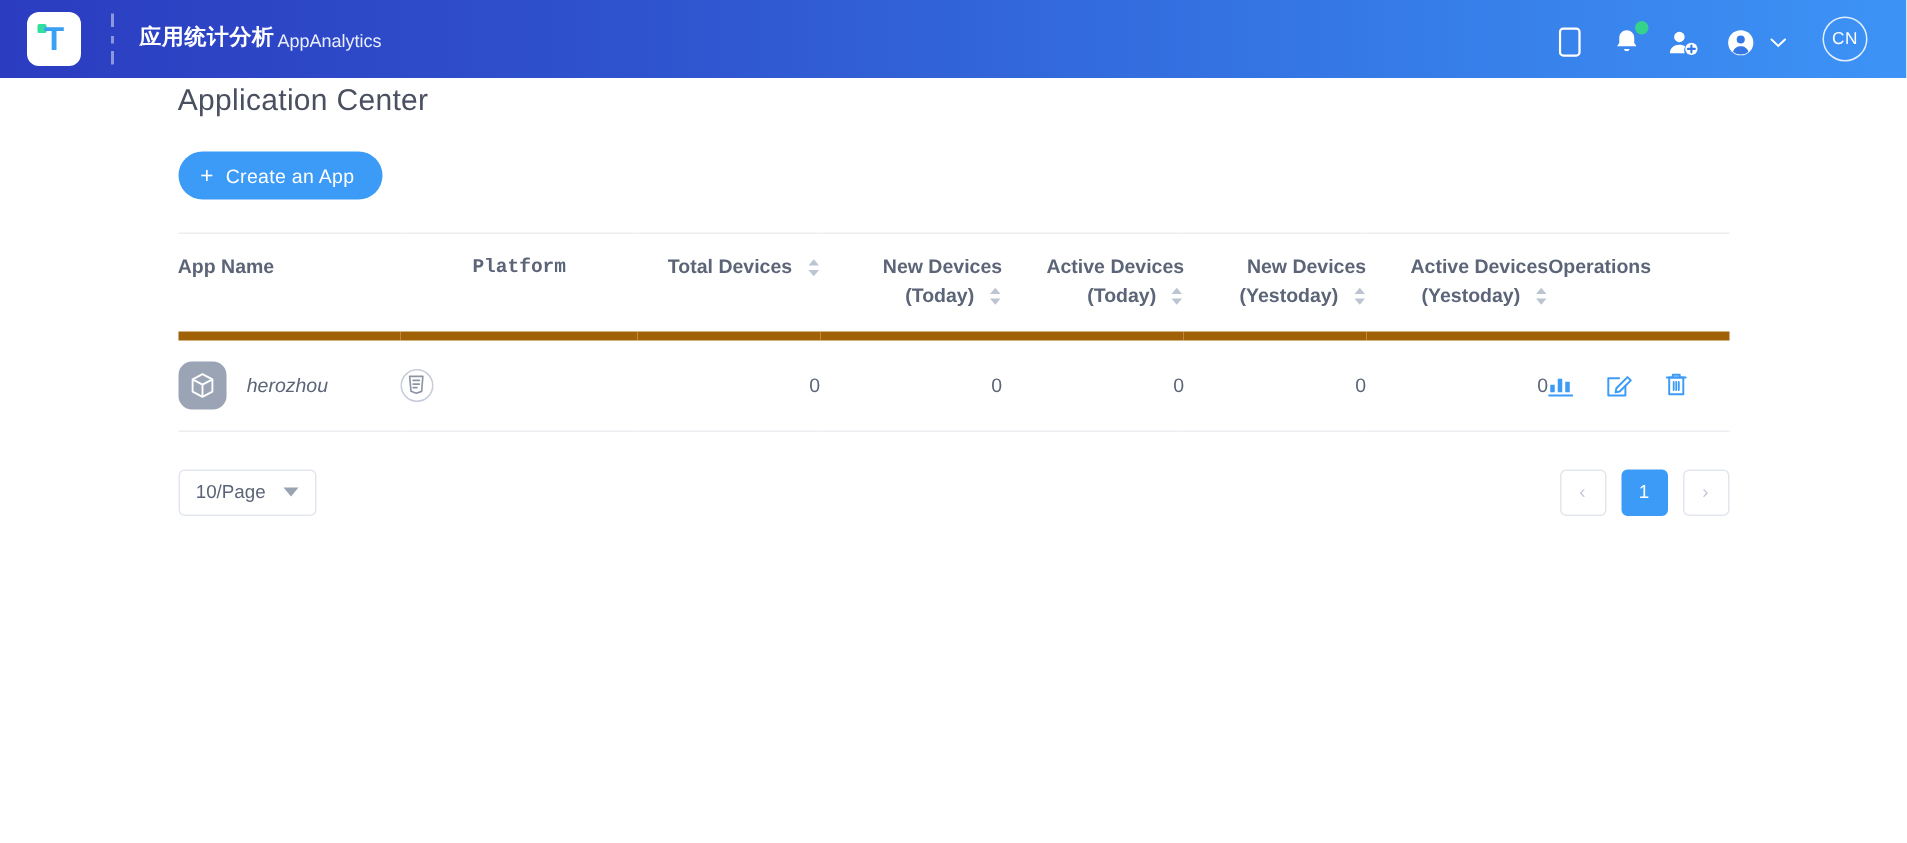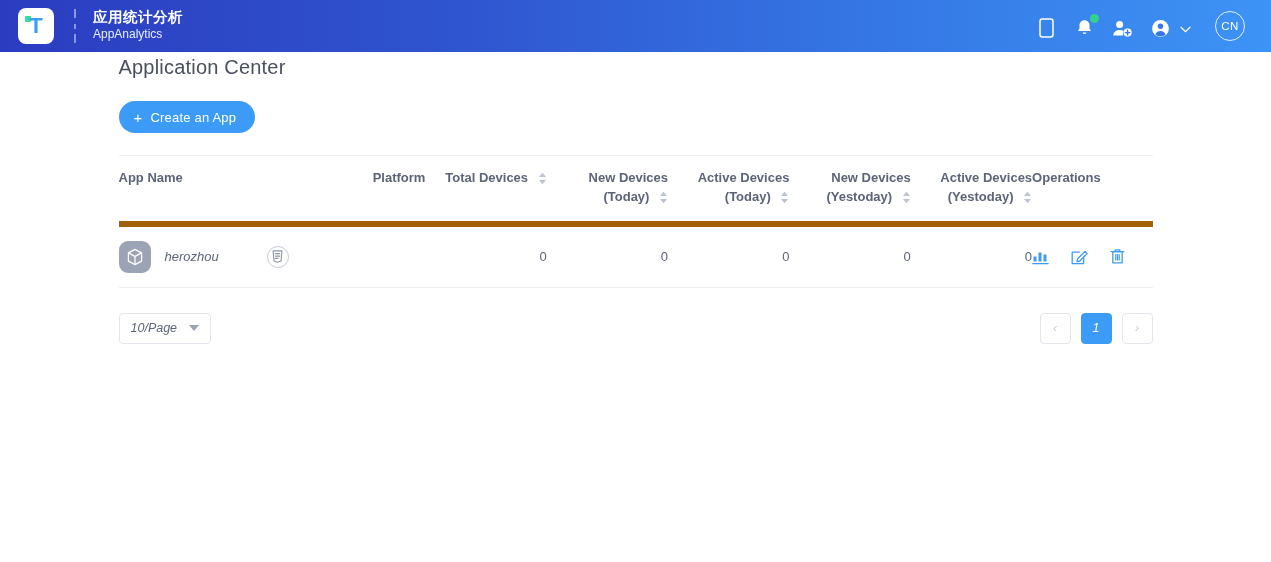--- a/index.html
+++ b/index.html
@@ -58,21 +58,21 @@
     flex: 0 0 auto;
   }
   .tick {
     width: 2px;
     background: rgba(255,255,255,0.45);
   }
   .tick.t1 { height: 9px; }
   .tick.t2 { height: 5px; }
   .tick.t3 { height: 9px; }
 
-  .brand-text { display: flex; flex-direction: column; justify-content: center; gap: 2px; }
+  .brand-text { display: flex; justify-content: center; gap: 2px; align-items: flex-end; }
   .brand-cn {
     color: #ffffff;
     font-size: 14.5px;
     font-weight: bold;
     letter-spacing: 0.5px;
     line-height: 1.1;
   }
   .brand-en {
     color: #e8eefc;
     font-size: 12px;
@@ -189,21 +189,21 @@
     font-size: 13px;
     color: #5c6478;
     font-weight: bold;
     padding: 13px 0 14px 0;
     border-top: 1px solid #eceef2;
     border-bottom: 6px solid #a16207;
     vertical-align: top;
     line-height: 1.45;
   }
   th.col-app   { width: 148px; text-align: left; padding-left: 12px; }
-  th.col-plat  { width: 158px; text-align: right; }
+  th.col-plat  { width: 158px; text-align: center; font-family: Liberation Mono, monospace; }
   th.col-num   { width: 121px; text-align: right; }
   th.col-ops   { width: 120px; text-align: left; padding-left: 22px; margin-left: 36px; }
 
   .th-line { display: block; white-space: nowrap; }
   .sorter {
     display: inline-block;
     vertical-align: middle;
     margin-left: 6px;
     line-height: 0;
   }
@@ -236,21 +236,20 @@
   td.c-ops { padding-left: 22px; }
   .ops { display: flex; align-items: center; gap: 22px; }
   .op-btn { cursor: pointer; line-height: 0; }
 
   
   .tfoot {
     display: flex;
     align-items: center;
     justify-content: space-between;
     margin-top: 25px;
-    font-style: italic;
   }
   .pagesize {
     border: 1px solid #e2e6ee;
     border-radius: 4px;
     height: 31px;
     min-width: 80px;
     padding: 0 11px;
     display: inline-flex;
     align-items: center;
     gap: 12px;

